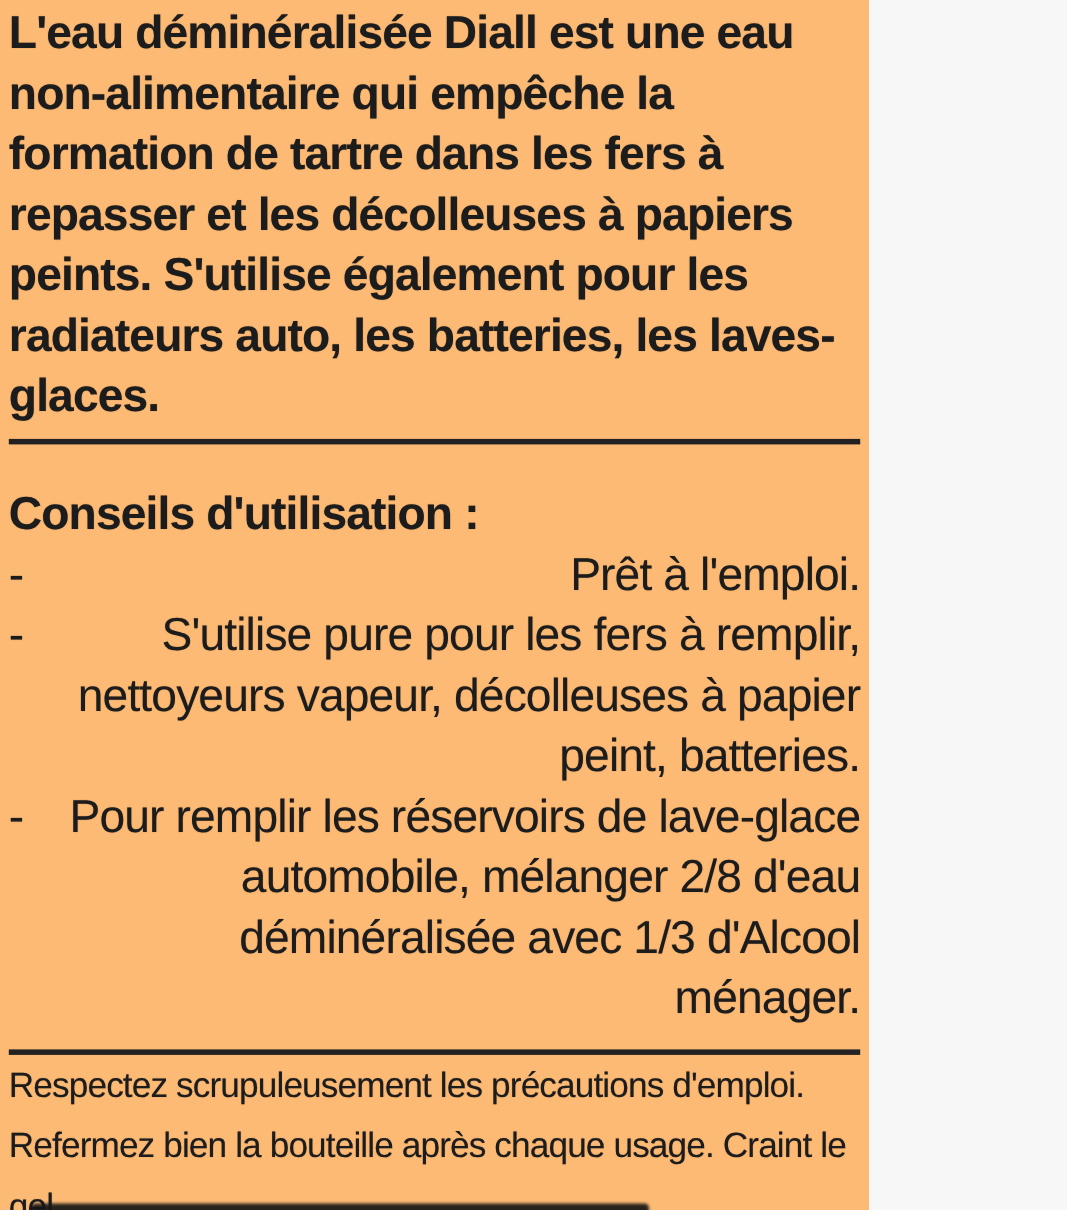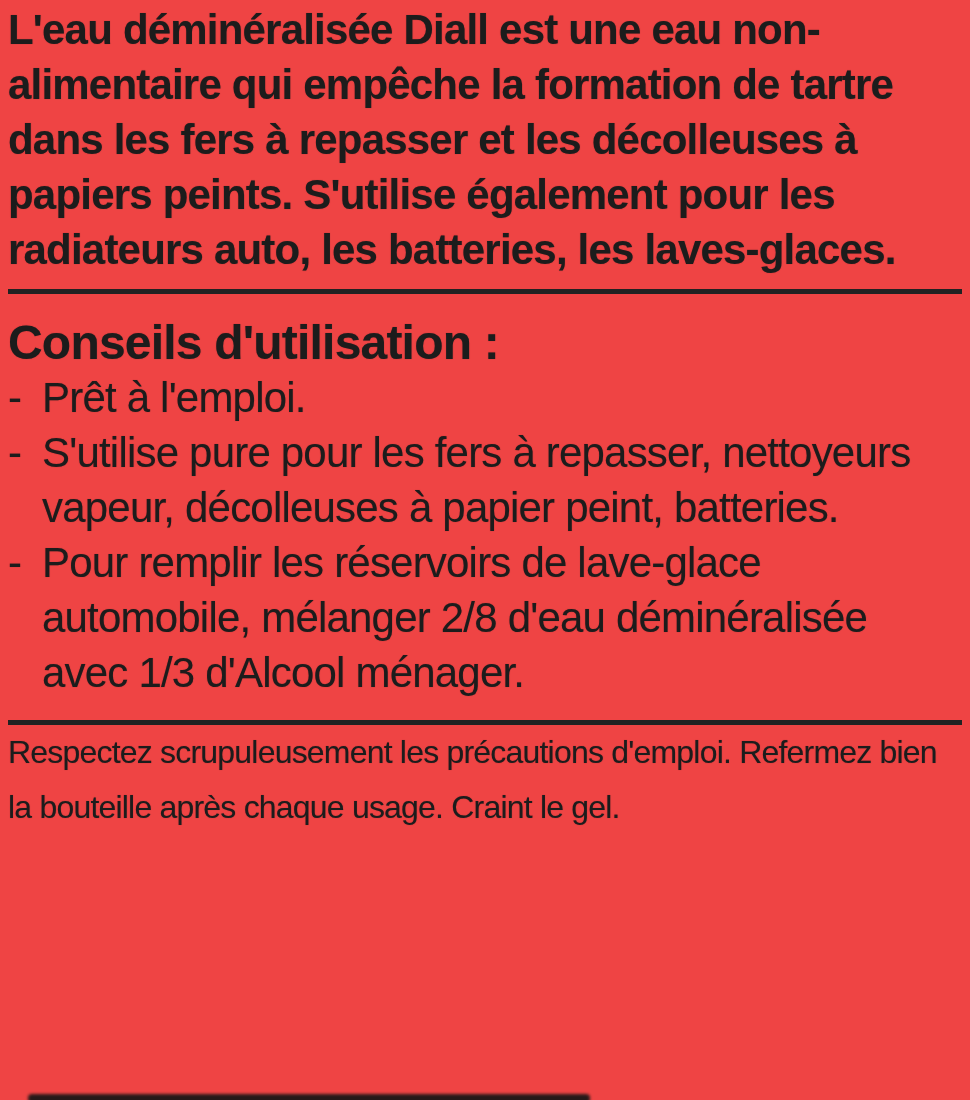--- a/index.html
+++ b/index.html
@@ -2,23 +2,23 @@
 <html><head>
 <meta charset="utf-8">
 <style>
   html, body {
     margin: 0;
     padding: 0;
     background: #f7f7f7;
   }
   .label-root {
     position: relative;
-    width: 970px;
+    width: 790px;
     height: 1100px;
-    background: #ef4444;
+    background: #fdba74;
     overflow: hidden;
     font-family: "Liberation Sans", sans-serif;
     color: #1c1c1c;
     box-sizing: border-box;
     padding: 2px 8px 0 8px;
     filter: blur(0.45px);
     letter-spacing: -0.8px;
   }
   .intro {
     margin: 0;
@@ -32,22 +32,22 @@
     height: 5px;
     background: #222222;
     margin: 12px 0 0 0;
     filter: blur(0.6px);
   }
   .rule.second {
     margin-top: 20px;
   }
   .section-heading {
     margin: 0;
-    padding-top: 21px;
-    font-size: 48px;
+    padding-top: 35px;
+    font-size: 42px;
     font-weight: 700;
     line-height: 55px;
     text-shadow: 0 0 1px rgba(28,28,28,0.45);
   }
   .usage-list {
     list-style: none;
     margin: 0;
     padding: 0;
     font-size: 42px;
     font-weight: 400;
@@ -57,20 +57,21 @@
     display: flex;
     align-items: flex-start;
   }
   .bullet-dash {
     flex: 0 0 34px;
     text-shadow: 0 0 1px rgba(28,28,28,0.4);
   }
   .item-text {
     flex: 1 1 auto;
     text-shadow: 0 0 1px rgba(28,28,28,0.4);
+    text-align: right;
   }
   .body-paragraph {
     margin: 0;
     font-size: 32px;
     font-weight: 400;
     line-height: 55px;
     text-shadow: 0 0 1px rgba(28,28,28,0.4);
   }
   .bottom-cropped-rule {
     position: absolute;
@@ -95,21 +96,21 @@
 
   <h2 class="section-heading">Conseils d'utilisation :</h2>
 
   <ul class="usage-list">
     <li>
       <span class="bullet-dash">-</span>
       <span class="item-text">Prêt à l'emploi.</span>
     </li>
     <li>
       <span class="bullet-dash">-</span>
-      <span class="item-text">S'utilise pure pour les fers à repasser, nettoyeurs vapeur, décolleuses à papier peint, batteries.</span>
+      <span class="item-text">S'utilise pure pour les fers à remplir, nettoyeurs vapeur, décolleuses à papier peint, batteries.</span>
     </li>
     <li>
       <span class="bullet-dash">-</span>
       <span class="item-text">Pour remplir les réservoirs de lave-glace automobile, mélanger 2/8 d'eau déminéralisée avec 1/3 d'Alcool ménager.</span>
     </li>
   </ul>
 
   <hr class="rule second">
 
 

